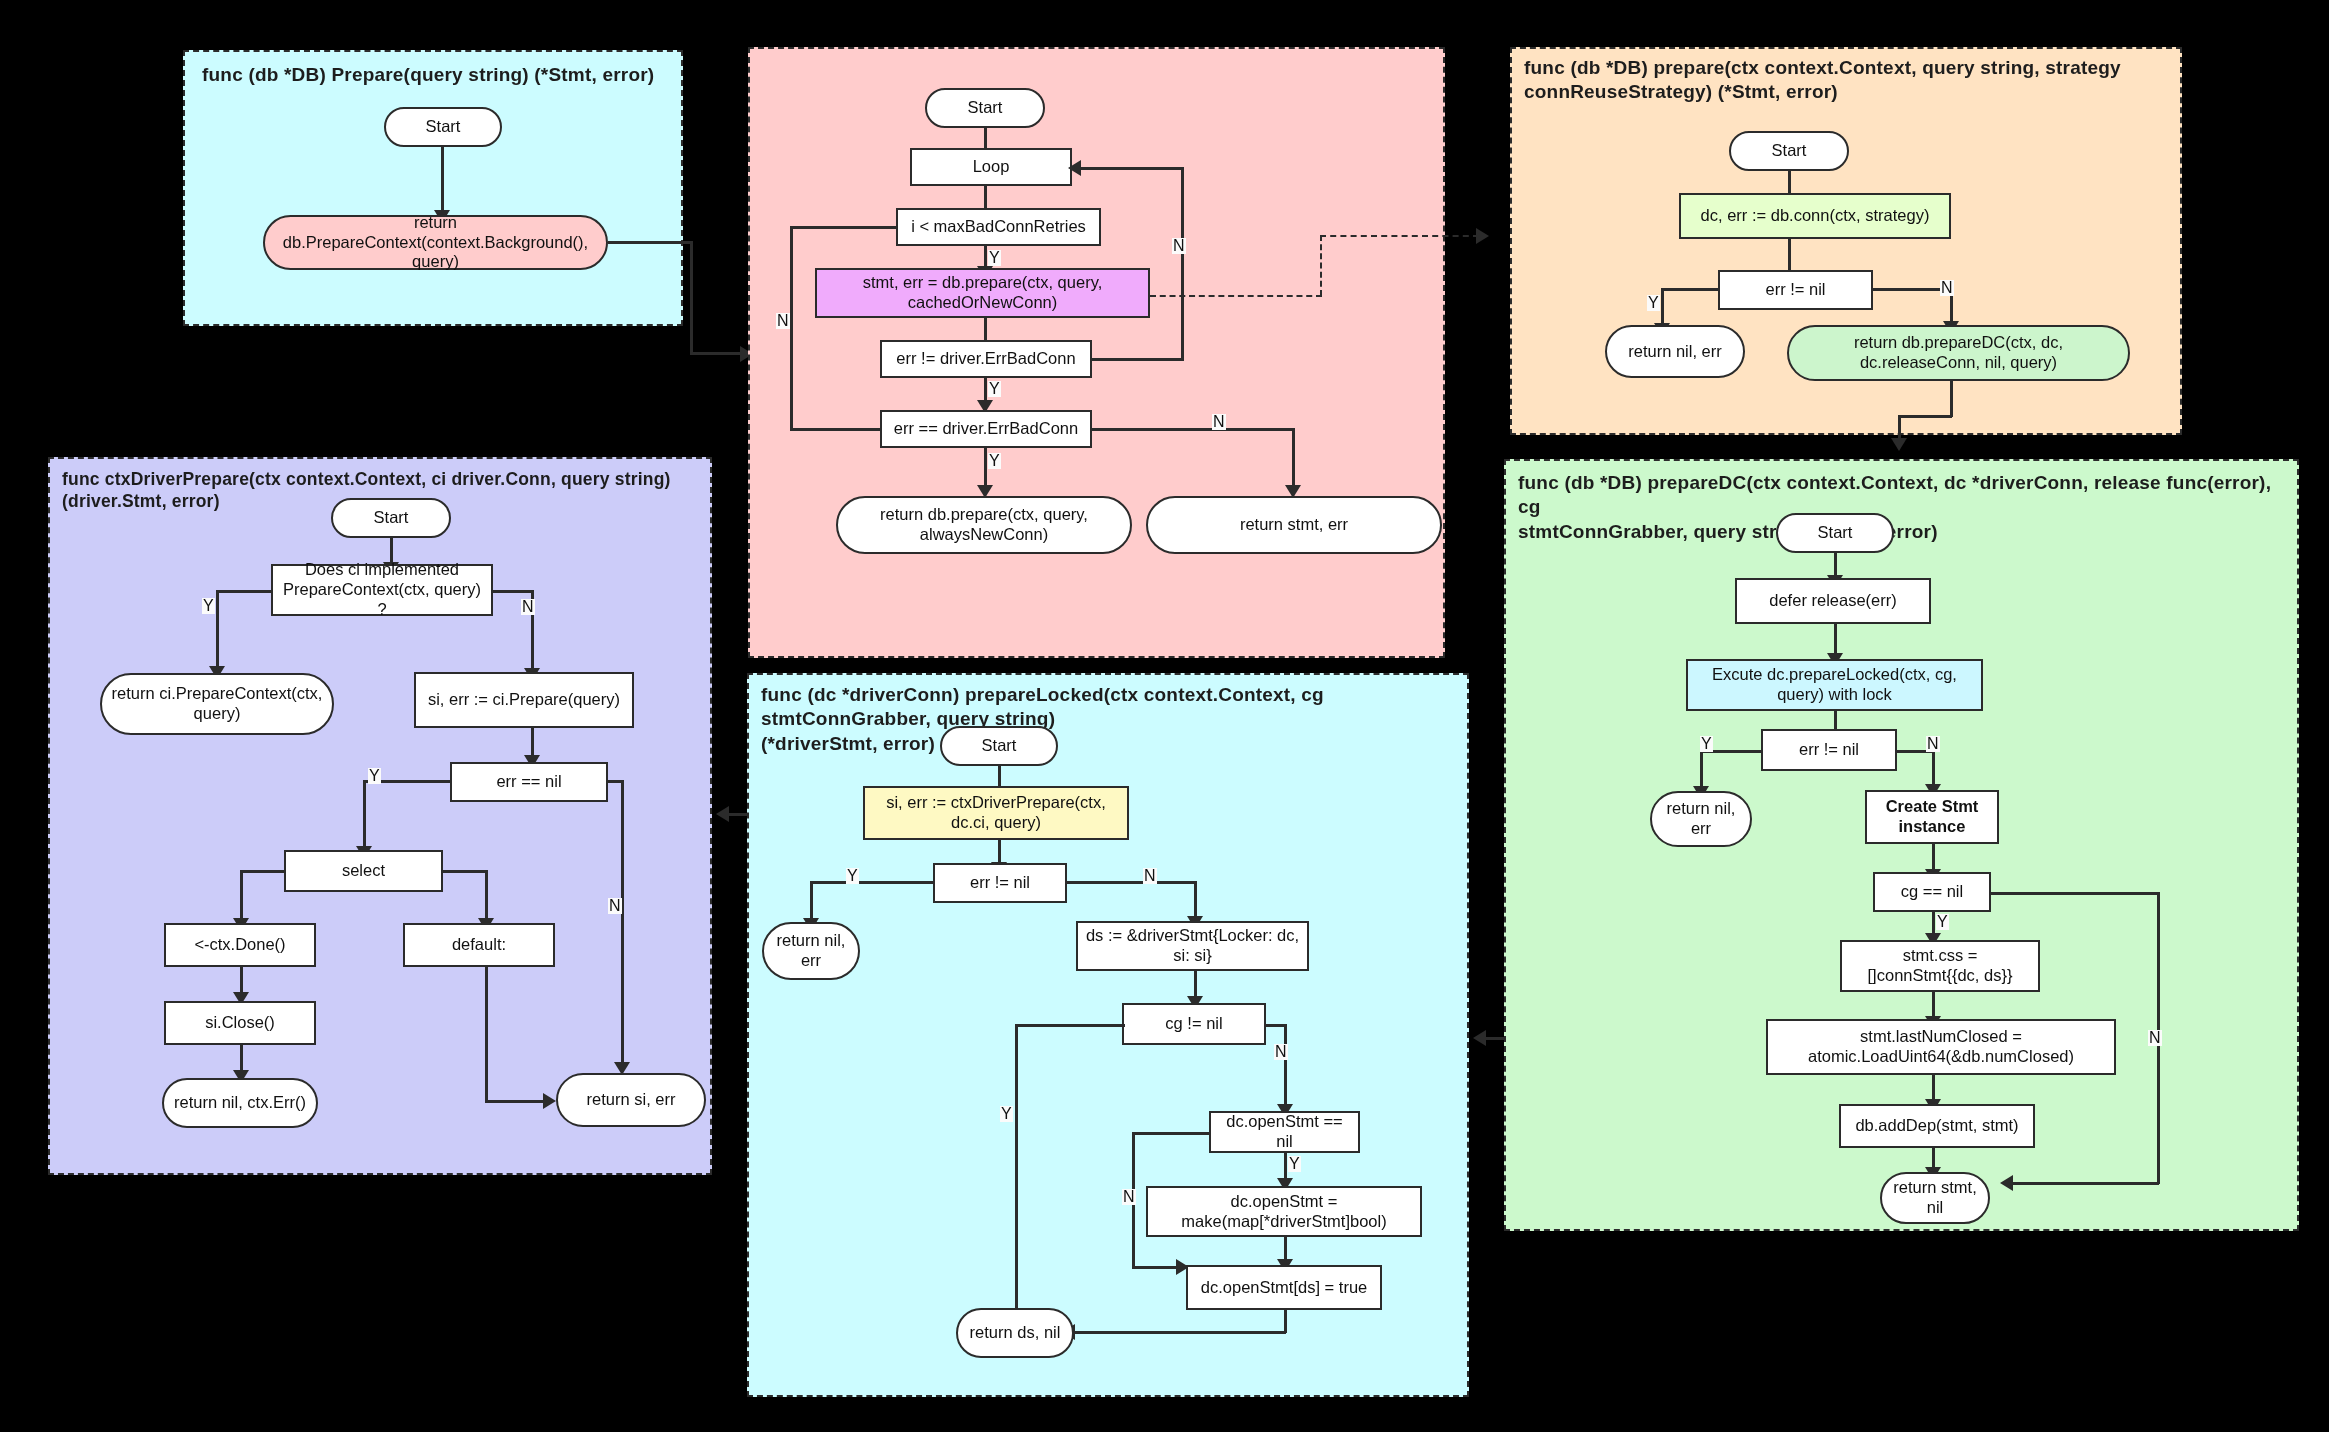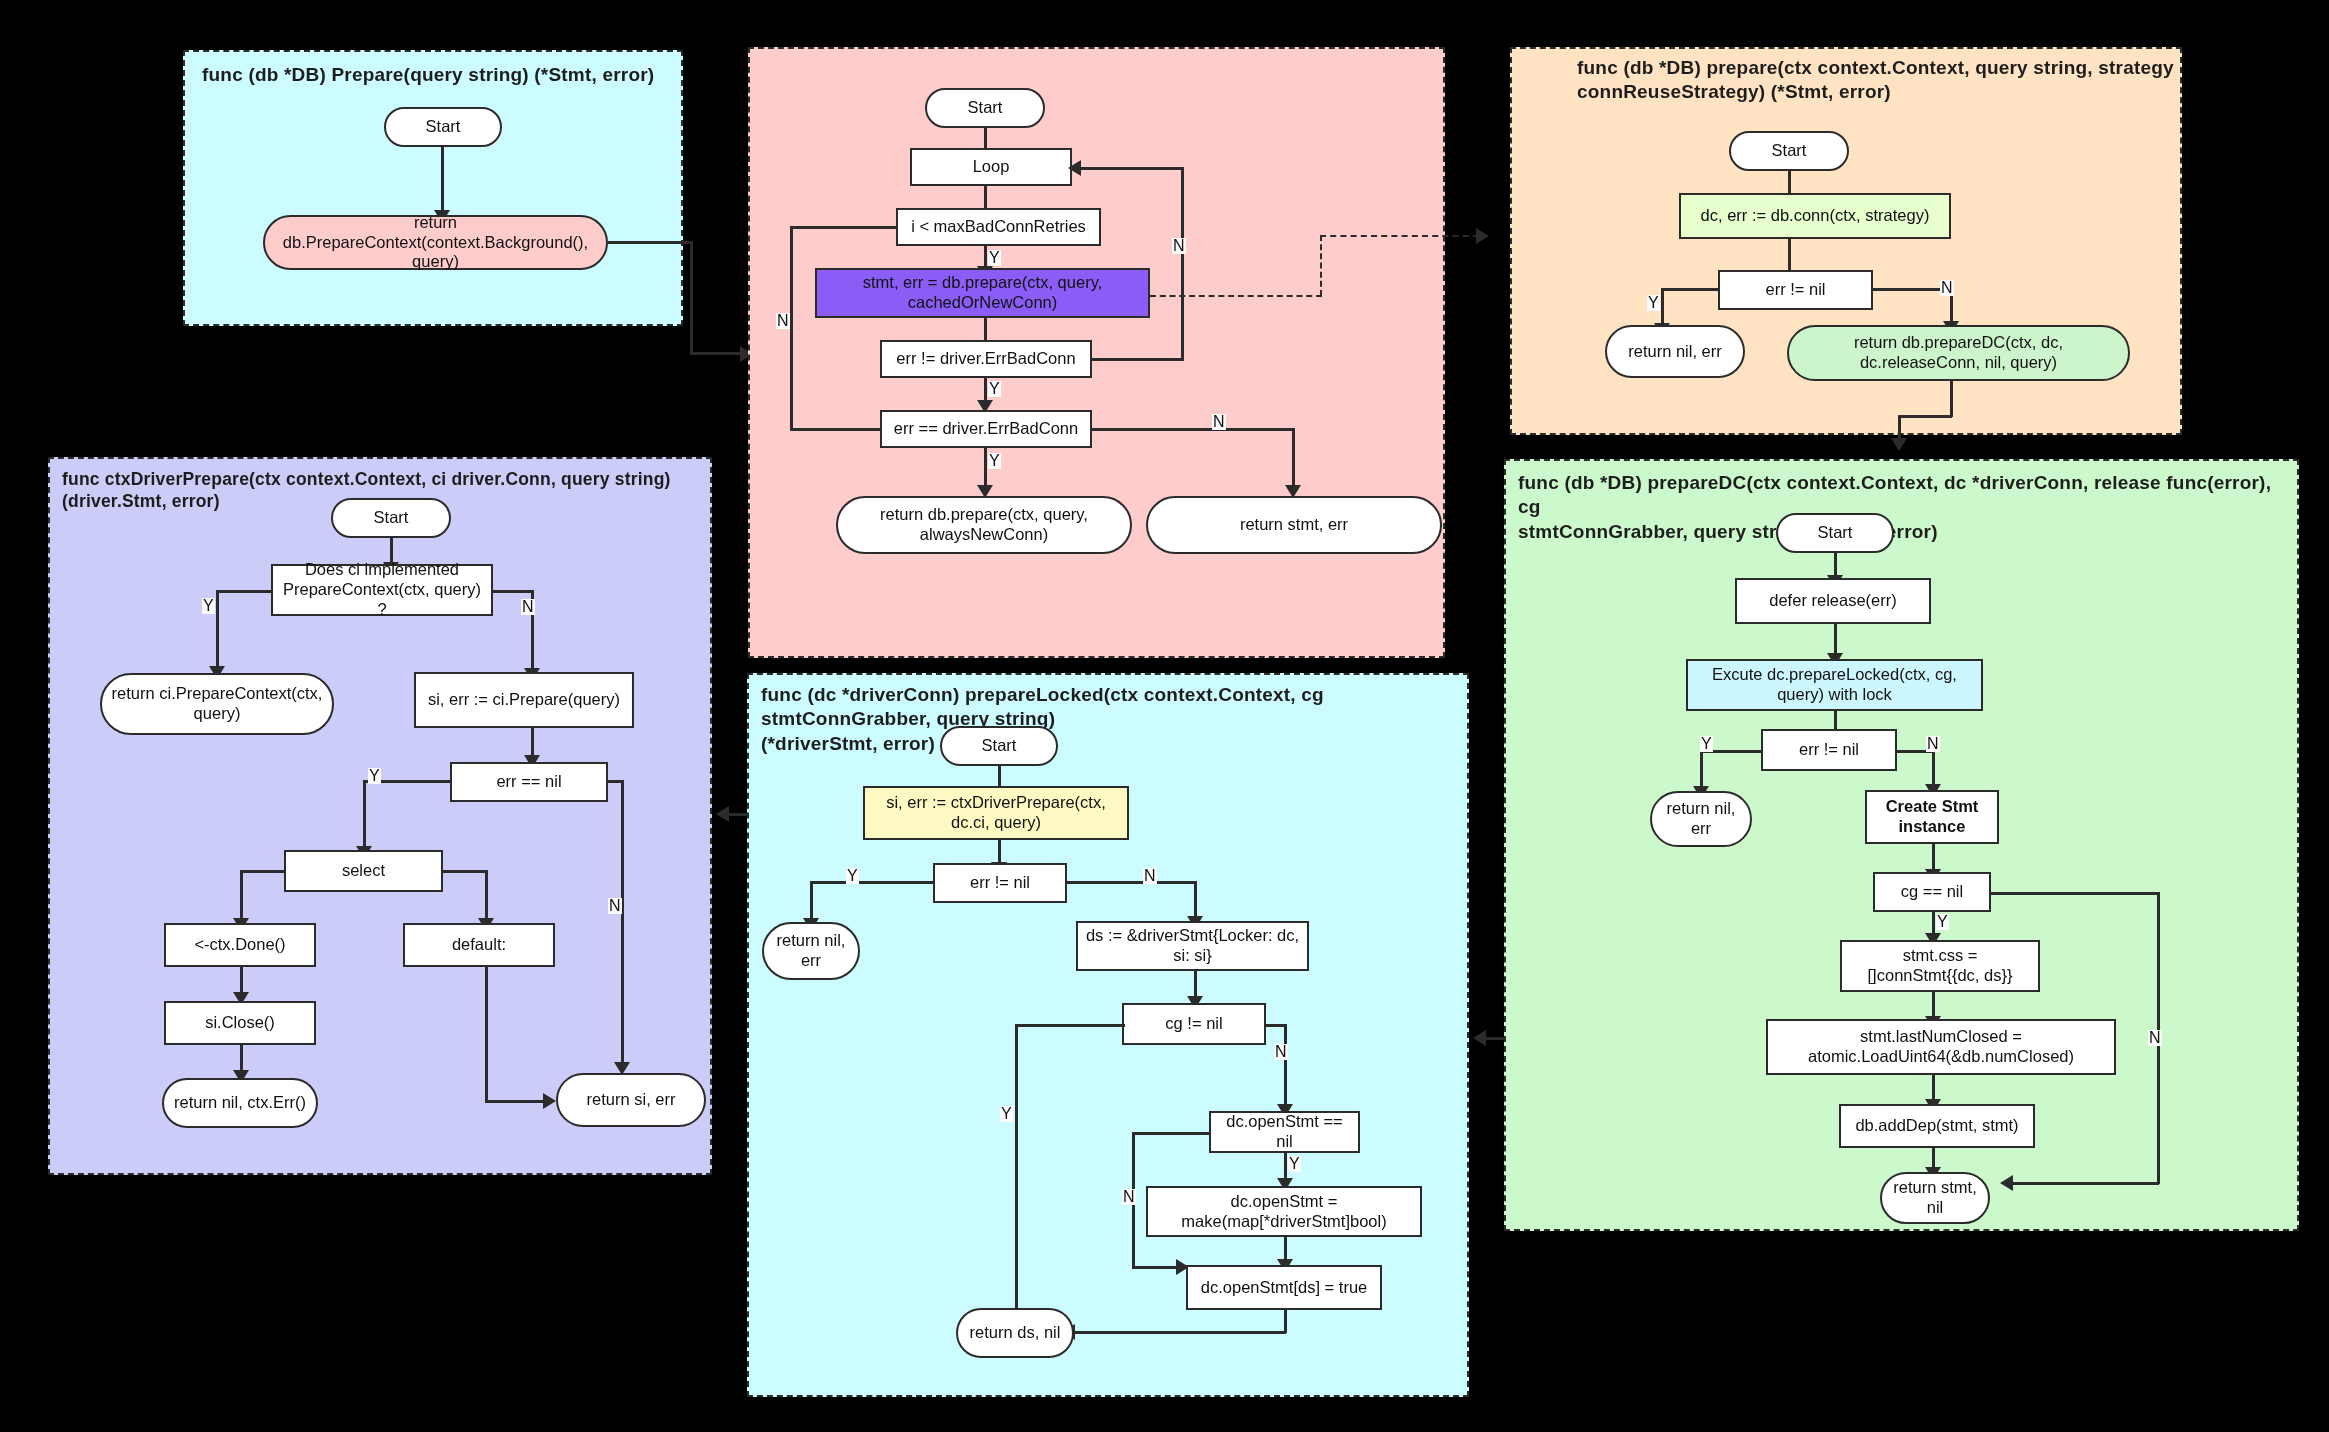--- a/index.html
+++ b/index.html
@@ -40,21 +40,21 @@
     line-height: 1.2;
     display: flex;
     align-items: center;
     justify-content: center;
     text-align: center;
     padding: 2px 6px;
   }
   .node.round   { border-radius: 999px; }
   .node.rect    { border-radius: 0; }
   .node.pink    { background: #ffcccc; }
-  .node.peach   { background: #8b5cf6; }
+  .node.peach   { background: #f0abfc; }
   .node.green   { background: #ccf5cc; }
   .node.lgreen  { background: #e6ffcc; }
   .node.cyan    { background: #ccf7ff; }
   .node.purple  { background: #fef9c3; }
 
   
   .ln {
     position: absolute;
     background: #2b2b2b;
   }
@@ -153,21 +153,21 @@
   <div class="node round" style="left:1146px; top:496px; width:296px; height:58px;">return stmt, err</div>
   <div class="node round" style="left:836px; top:496px; width:296px; height:58px;">return db.prepare(ctx, query, alwaysNewConn)</div>
 
   <div class="dln h" style="left:1150px; top:295px; width:172px;"></div>
   <div class="dln v" style="left:1320px; top:235px; height:61px;"></div>
   <div class="dln h" style="left:1320px; top:235px; width:159px;"></div>
   <div class="arw right" style="left:1476px; top:228px;"></div>
 
   <div class="panel" style="left:1510px; top:47px; width:672px; height:388px; background:#ffe3c2;">
   </div>
-  <div class="panel-title" style="left:1577px; top:56px; width:630px;">func (db *DB) prepare(ctx context.Context, query string, strategy
+  <div class="panel-title" style="left:1524px; top:56px; width:630px;">func (db *DB) prepare(ctx context.Context, query string, strategy
 connReuseStrategy) (*Stmt, error)</div>
 
   <div class="node round" style="left:1729px; top:131px; width:120px; height:40px;">Start</div>
   <div class="ln v" style="left:1788px; top:171px; height:30px;"></div>
   <div class="arw down" style="left:1781px; top:195px;"></div>
 
   <div class="node rect lgreen" style="left:1679px; top:193px; width:272px; height:46px;">dc, err := db.conn(ctx, strategy)</div>
   <div class="ln v" style="left:1788px; top:239px; height:38px;"></div>
   <div class="arw down" style="left:1781px; top:270px;"></div>
 

